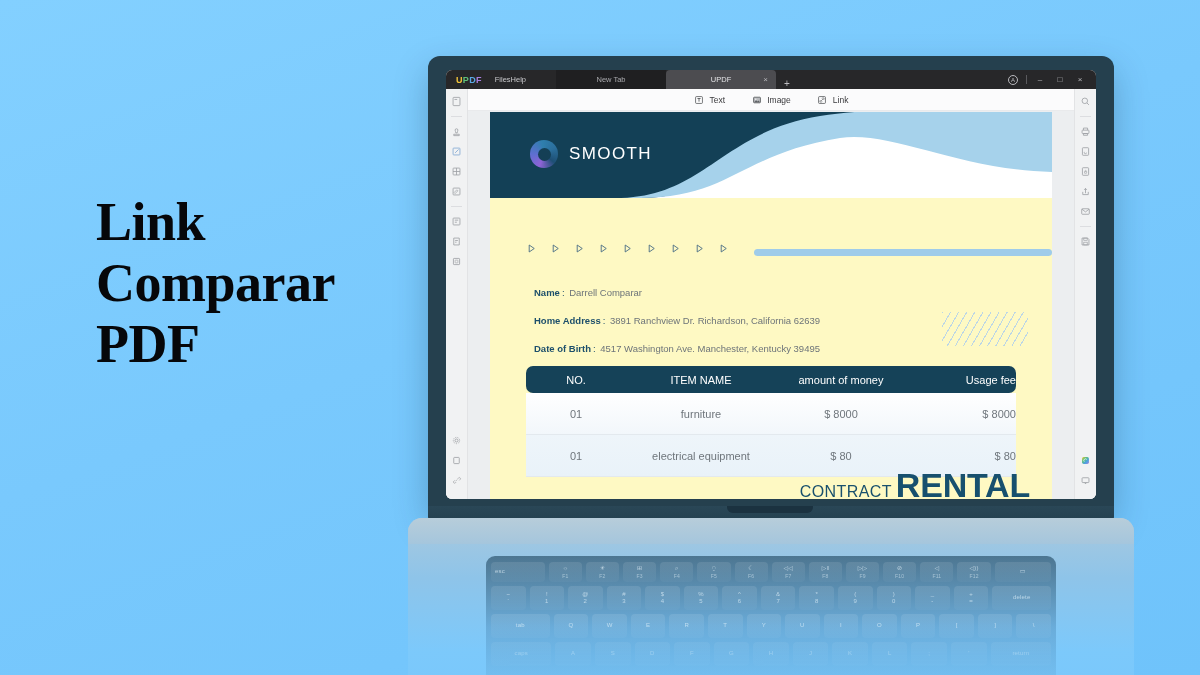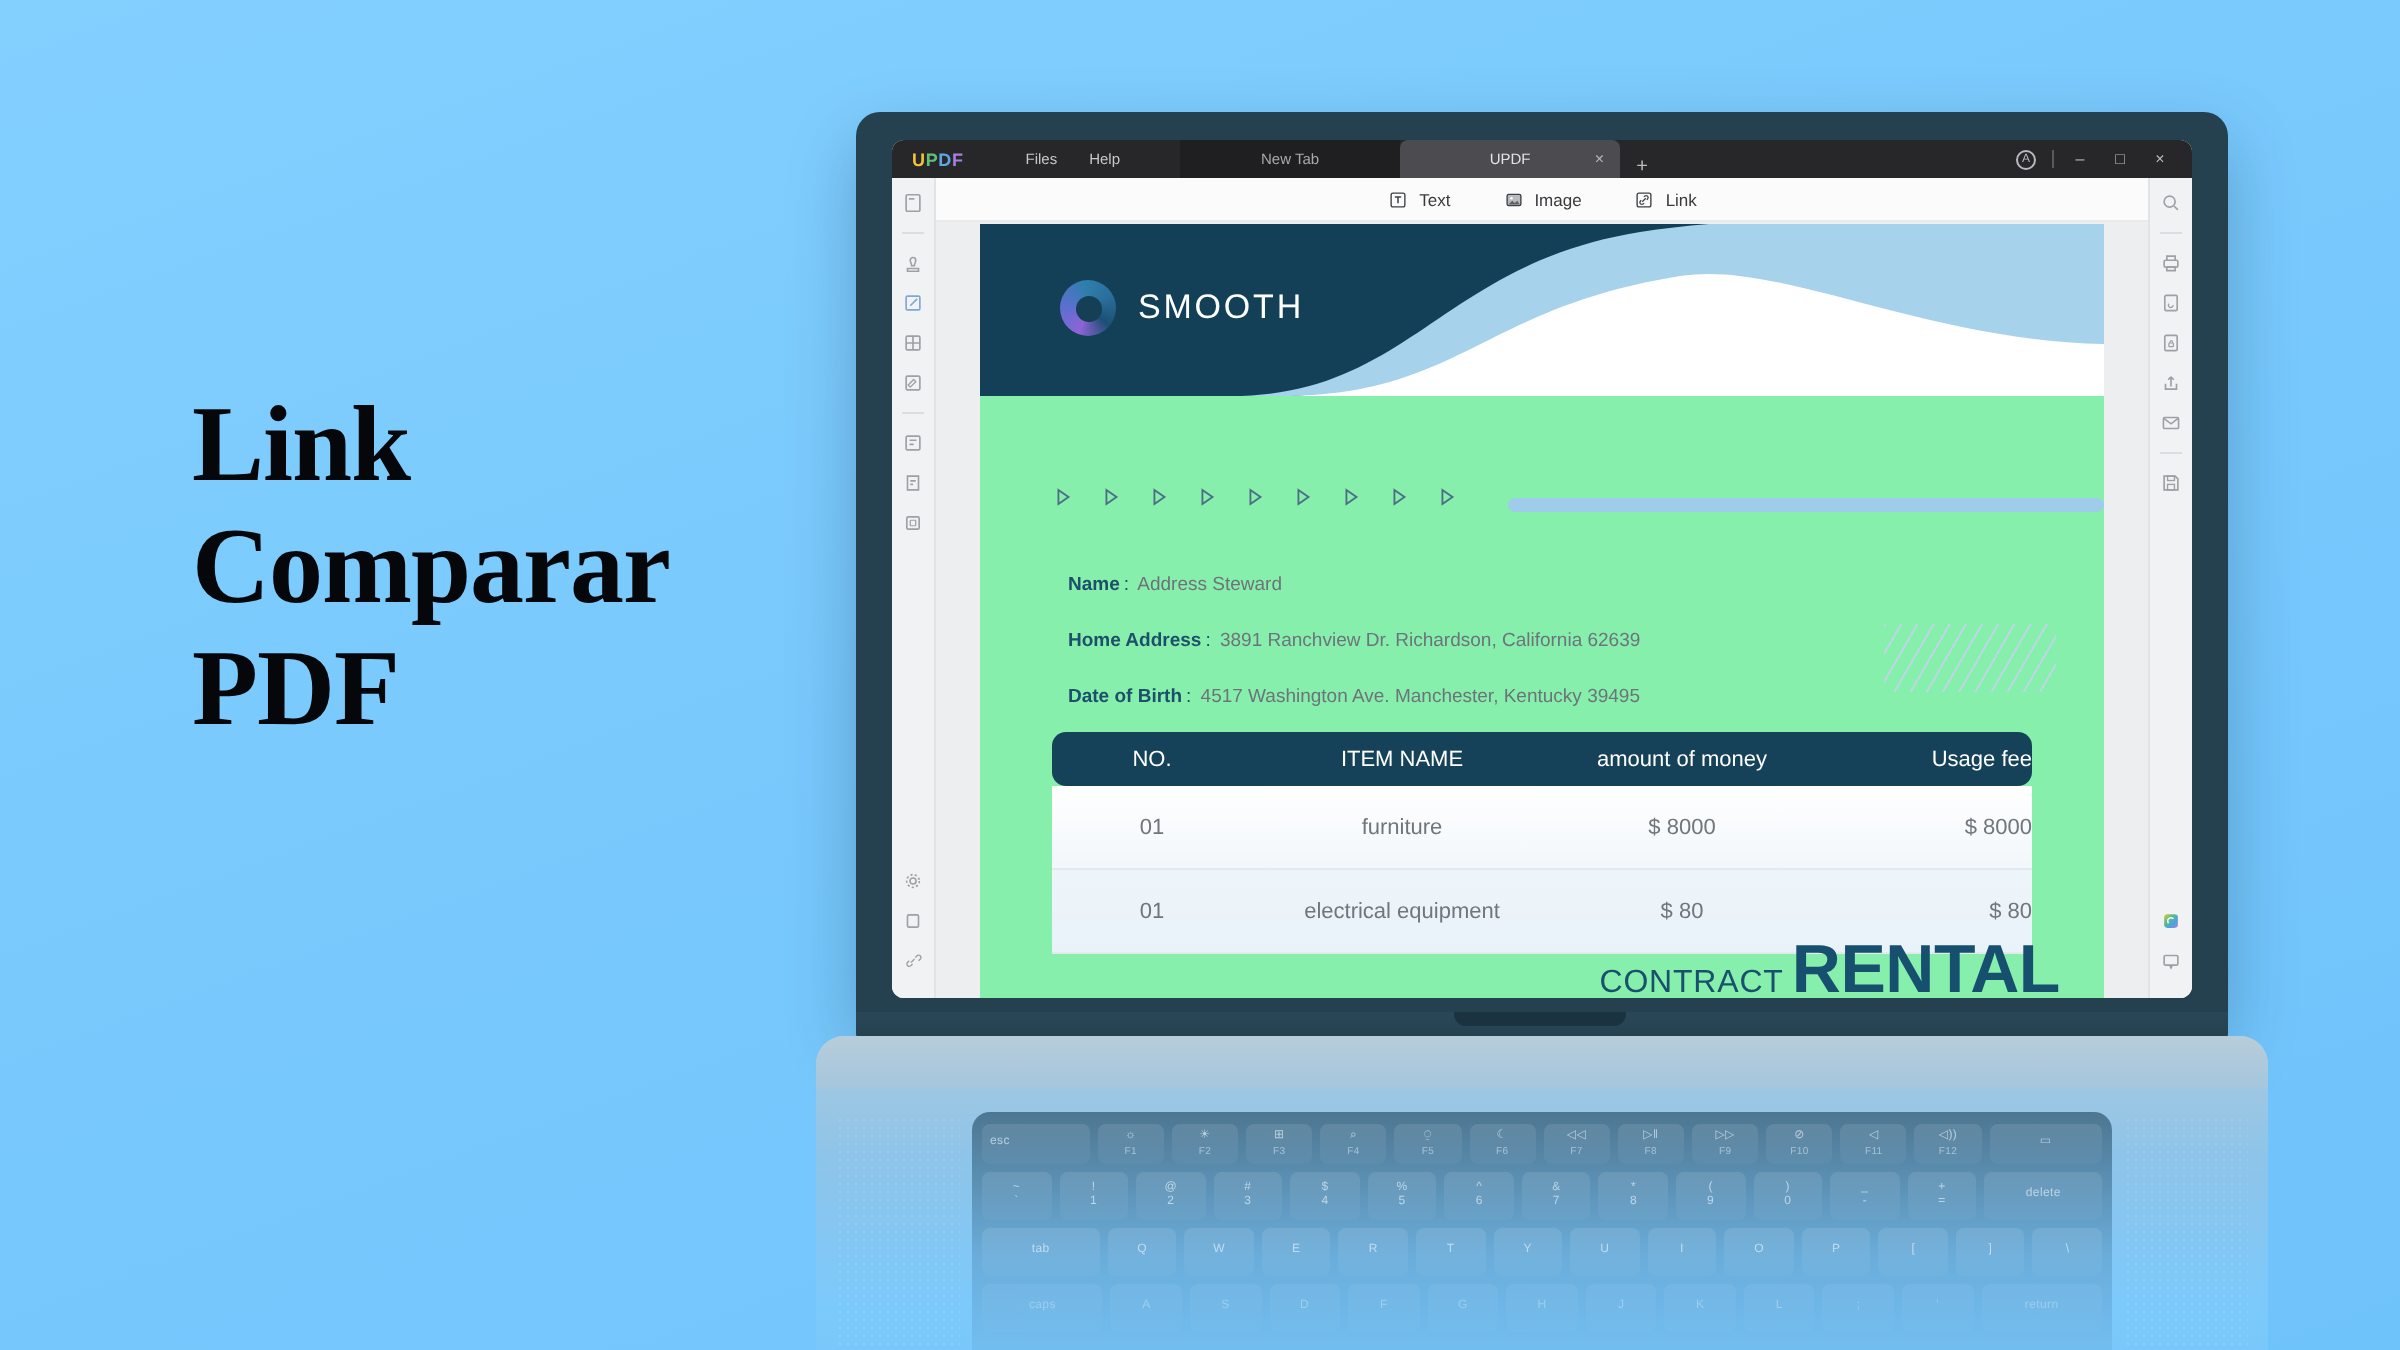--- a/index.html
+++ b/index.html
@@ -98,21 +98,21 @@
     flex:0 0 auto; position:relative;
   }
   .logo {
     display:flex; align-items:center; padding:0 9px 0 10px;
     font-size:9px; font-weight:bold; letter-spacing:.3px;
   }
   .logo span:nth-child(1){color:#f2c43a;}
   .logo span:nth-child(2){color:#5fc07a;}
   .logo span:nth-child(3){color:#5aa9e6;}
   .logo span:nth-child(4){color:#a87fe0;}
-  .menu { display:flex; align-items:center; gap:16px; padding-left:4px;margin-left:18px; }
+  .menu { display:flex; align-items:center; padding-left:4px; }
   .menu div { color:#c8c8cb; font-size:7.5px; }
   .tabs { display:flex; align-items:flex-end; margin-left:30px; }
   .tab {
     width:110px; height:19px; display:flex; align-items:center; justify-content:center;
     color:#a9a9ad; font-size:7.5px; background:#1f1f21;
   }
   .tab.active { background:#4c4c50; color:#e2e2e5; border-radius:4px 4px 0 0; position:relative; }
   .tab-close { position:absolute; right:8px; color:#b6b6ba; font-size:8px; }
   .newtab { width:22px; display:flex; align-items:center; justify-content:center; color:#bdbdc1; font-size:10px; }
   .winctl { margin-left:auto; display:flex; align-items:center; gap:0; padding-right:6px; }
@@ -135,21 +135,21 @@
   .center { flex:1 1 auto; display:flex; flex-direction:column; min-width:0; background:#ffffff; }
   .toolbar {
     height:22px; background:#fbfbfc; display:flex; align-items:center; justify-content:center;
     gap:26px; border-bottom:1px solid #e9eaec;
   }
   .tool { display:flex; align-items:center; gap:5px; font-size:8.5px; color:#3a3a3d; }
   .tool .tico { width:11px; height:11px; display:flex; align-items:center; justify-content:center; }
   .tool .tico svg { width:10px; height:10px; }
 
   .page-wrap { flex:1 1 auto; overflow:hidden; display:flex; justify-content:center; background:#eceef0; padding-top:1px; }
-  .page { width:562px; background:#86efac; position:relative; overflow:hidden; }
+  .page { width:562px; background:#fef9c3; position:relative; overflow:hidden; }
 
   
   .doc-head { position:relative; height:86px; overflow:hidden; background:#fff; }
   .doc-head .navy {
     position:absolute; inset:0; background:#134056;
   }
   .wave-light {
     position:absolute; left:0; top:0; width:100%; height:100%;
   }
   .brand { position:absolute; left:40px; top:28px; display:flex; align-items:center; gap:11px; z-index:3; }
@@ -400,21 +400,21 @@
                       <path d="M3.5 2.2L9 6l-5.5 3.8z" fill="none" stroke="#4a6e86" stroke-width="1"></path>
                     </svg>
                   <svg viewBox="0 0 12 12">
                       <path d="M3.5 2.2L9 6l-5.5 3.8z" fill="none" stroke="#4a6e86" stroke-width="1"></path>
                     </svg>
                 </div>
 
                 <div class="fields">
                   <div class="field">
                     <b>Name</b><span class="colon">:</span>
-                    <span class="val">Address Steward</span>
+                    <span class="val">Darrell Comparar</span>
                   </div>
                   <div class="field">
                     <b>Home Address</b><span class="colon">:</span>
                     <span class="val">3891 Ranchview Dr. Richardson, California 62639</span>
                   </div>
                   <div class="field">
                     <b>Date of Birth</b><span class="colon">:</span>
                     <span class="val">4517 Washington Ave. Manchester, Kentucky 39495</span>
                   </div>
                 </div>

